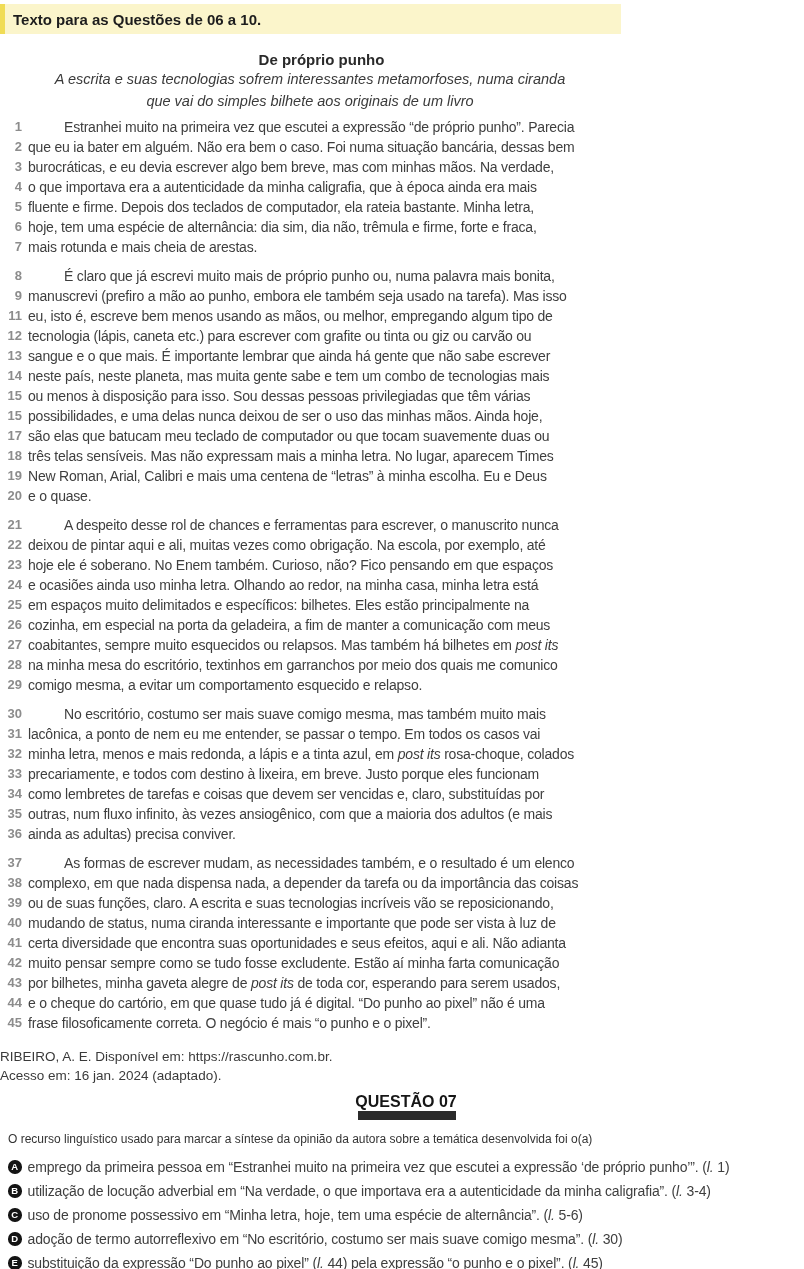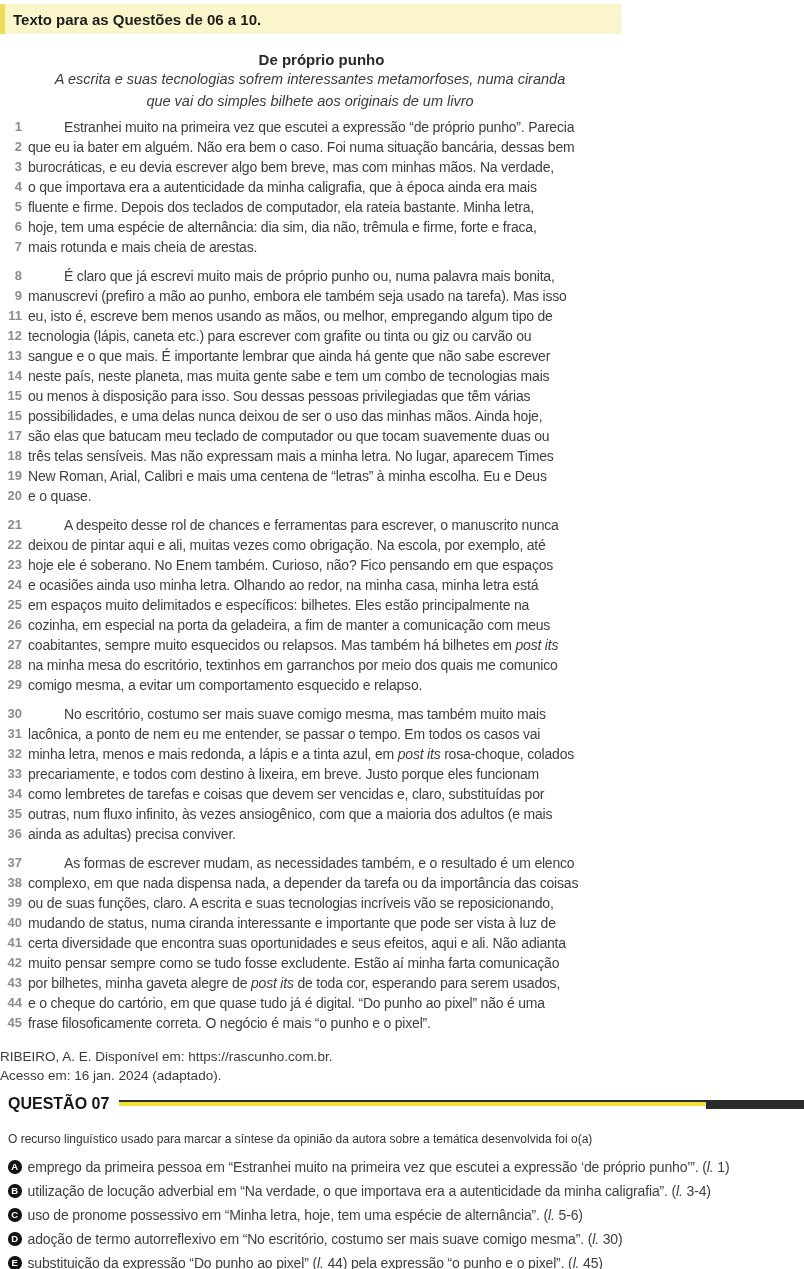--- a/index.html
+++ b/index.html
@@ -27,21 +27,21 @@
   .paragraph:last-child{margin-bottom:14px;}
   .bline{display:flex; line-height:20px; white-space:nowrap;}
   .lnum{width:22px; text-align:right; font-size:13px; font-weight:bold; color:var(--num); flex:0 0 22px;}
   .ltxt{margin-left:6px; font-size:14px; letter-spacing:-0.2px; color:var(--txt);}
   .ltxt.indent{padding-left:36px;}
   .it{font-style:italic;}
 
   .citation{width:608px; text-align:left; font-size:13.5px; line-height:19px;
     margin-top:2px; color:#3a3a3a;}
 
-  .question-row{display:flex; align-items:center; margin-top:8px; height:22px;}
+  .question-row{display:flex; align-items:center; margin-top:8px; height:22px;flex-direction:column;}
   .question-label{font-weight:bold; font-size:16px; color:#161616; padding-left:8px; flex:0 0 auto;}
   .question-bar{flex:1; display:flex; align-items:flex-start; margin-left:10px; height:9px;}
   .bar-left{flex:1; height:6px; background:var(--bar-yellow); border-top:2.5px solid var(--bar-dark);}
   .bar-right{width:98px; height:9px; background:var(--bar-dark);}
 
   .stem{margin:14px 8px 0 8px; font-size:12px; line-height:20px; color:#333; white-space:nowrap;}
 
   .options{margin:8px 8px 0 8px;}
   .option{display:flex; align-items:flex-start; line-height:20px; margin-bottom:4px; white-space:nowrap;}
   .bullet{flex:0 0 13.5px; width:13.5px; height:13.5px; border-radius:50%;

